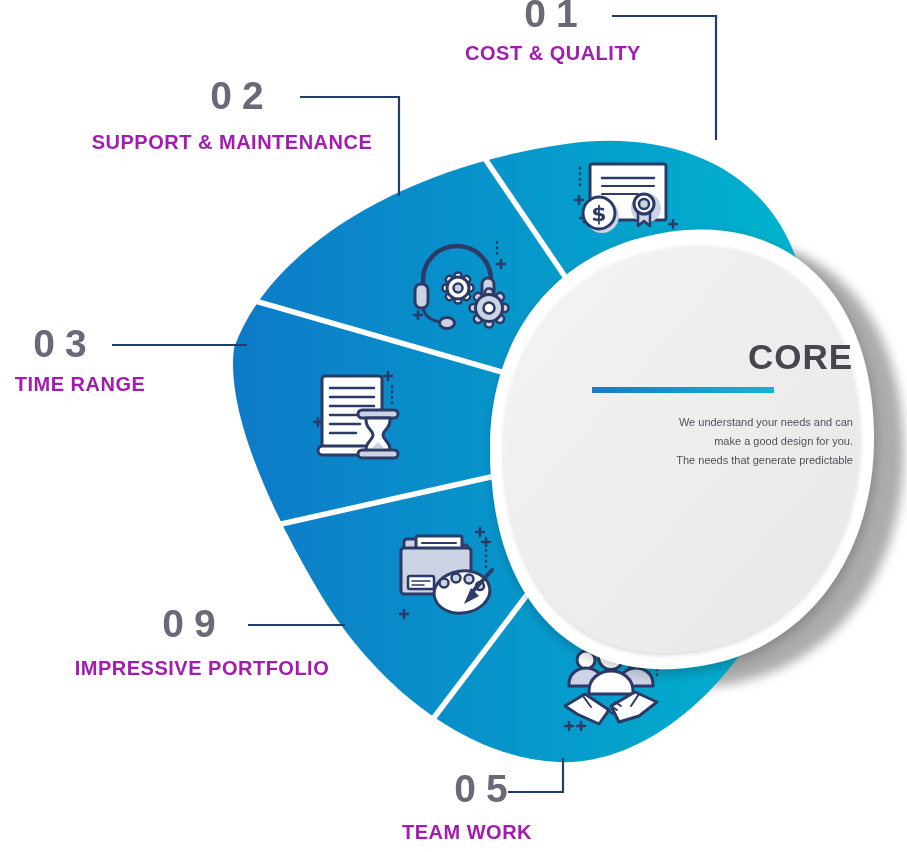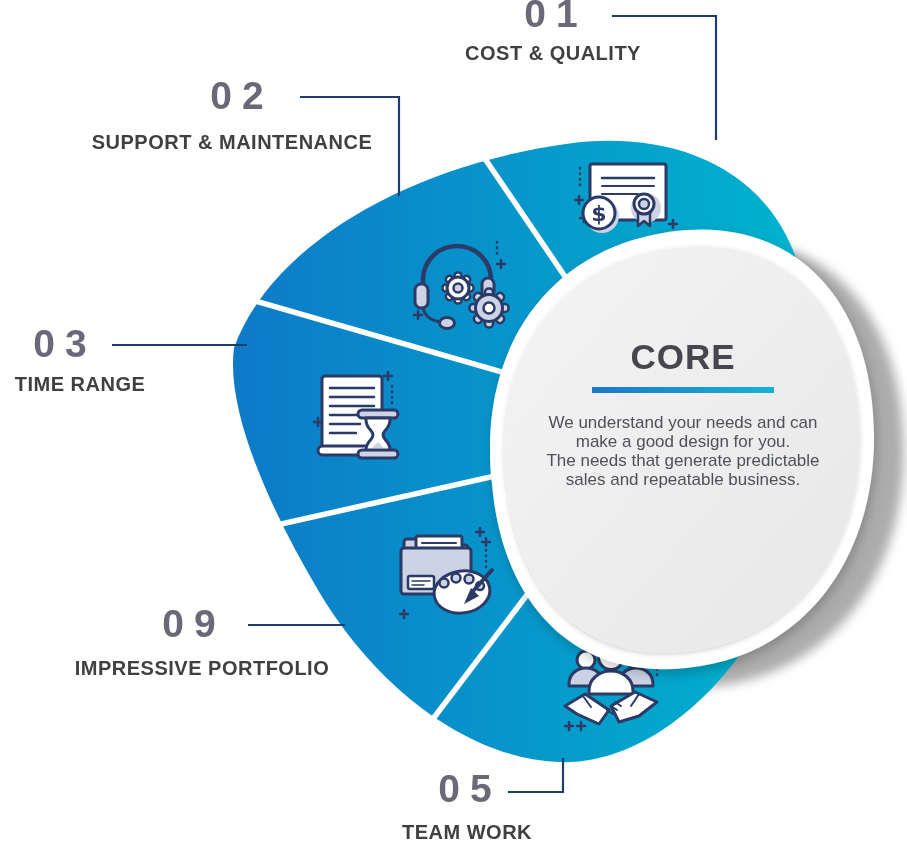--- a/index.html
+++ b/index.html
@@ -7,36 +7,36 @@
     position:relative;width:907px;height:852px;overflow:hidden;
     font-family:"Liberation Sans",sans-serif;background:#fff;
   }
   .stage svg.canvas{position:absolute;left:0;top:0;}
   .num{
     position:absolute;transform:translateX(-50%);
     font-size:39px;font-weight:bold;letter-spacing:10px;color:#6b6877;white-space:nowrap;
   }
   .lbl{
     position:absolute;transform:translateX(-50%);
-    font-size:20px;font-weight:bold;letter-spacing:.5px;color:#404040;white-space:nowrap;
+    font-size:20px;font-weight:bold;letter-spacing:.5px;color:#a21caf;white-space:nowrap;
   }
   .center-panel{
     position:absolute;left:683px;top:338px;width:340px;transform:translateX(-50%);
-    text-align:center;
+    text-align:right;
   }
   .center-panel .title{
     font-size:35px;font-weight:bold;letter-spacing:1px;color:#46464e;line-height:37px;
   }
   .center-panel .title span{display:block;}
   .center-panel .rule{
     width:182px;height:6px;margin:12px auto 20px auto;
     background:linear-gradient(90deg,#1b79c6,#18b2d4);
   }
   .center-panel .desc{
-    margin:0;font-size:17px;color:#4f5158;line-height:19px;
+    margin:0;font-size:11px;color:#4f5158;line-height:19px;
   }
   .center-panel .desc span{display:block;}
 </style>
 </head>
 <body>
 
 <div class="stage">
 
 <svg class="canvas" width="907" height="852" viewBox="0 0 907 852">
   <defs>
@@ -203,34 +203,33 @@
   </g>
 
   <use href="#wblob" fill="#ffffff" filter="url(#ds)"></use>
   <use href="#wblob" transform="translate(683,449) scale(0.925) translate(-683,-449)" fill="url(#discGrad)" filter="url(#ds2)"></use>
 </svg>
 
 <div class="num" style="left:556px;top:-8px">01</div>
 <div class="num" style="left:242px;top:74px">02</div>
 <div class="num" style="left:65px;top:322px">03</div>
 <div class="num" style="left:194px;top:602px">09</div>
-<div class="num" style="left:470px;top:767px">05</div>
+<div class="num" style="left:486px;top:767px">05</div>
 
 <div class="lbl" style="left:553px;top:42px">COST &amp; QUALITY</div>
 <div class="lbl" style="left:232px;top:131px">SUPPORT &amp; MAINTENANCE</div>
 <div class="lbl" style="left:80px;top:373px">TIME RANGE</div>
 <div class="lbl" style="left:202px;top:657px">IMPRESSIVE PORTFOLIO</div>
 <div class="lbl" style="left:467px;top:821px">TEAM WORK</div>
 
 <div class="center-panel">
   <div class="title">
     <span>CORE</span>
   </div>
   <div class="rule"></div>
   <p class="desc">
     <span>We understand your needs and can</span>
     <span>make a good design for you.</span>
     <span>The needs that generate predictable</span>
-    <span>sales and repeatable business.</span>
   </p>
 </div>
 
 </div>
 
 </body></html>

